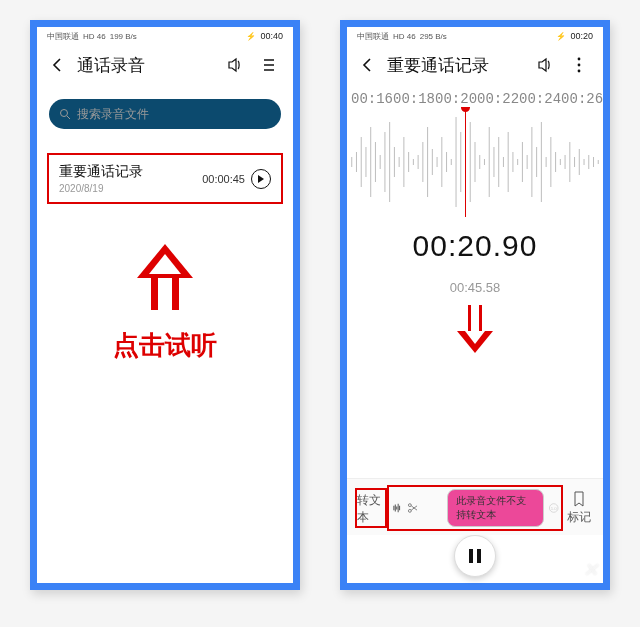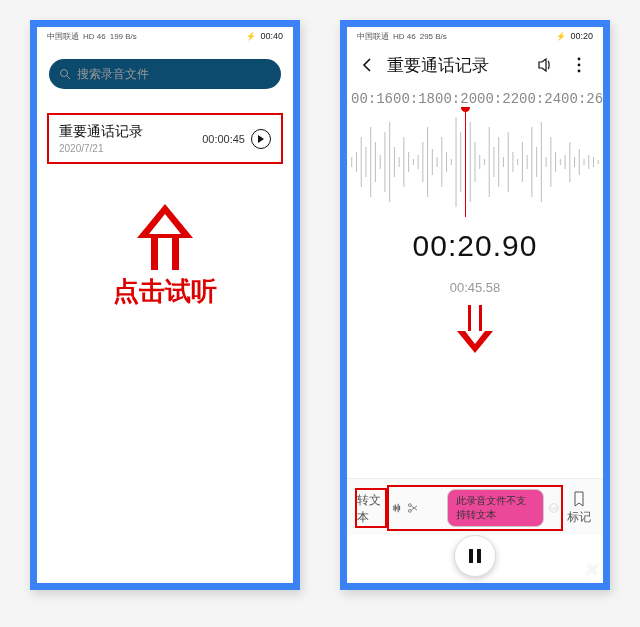--- a/index.html
+++ b/index.html
@@ -86,21 +86,21 @@
     width:28px;height:32px;background:#d00;
   }
   .big-arrow-up-inner {
     position:absolute; left:-16px; top:10px;
     width:0;height:0;
     border-left:16px solid transparent;
     border-right:16px solid transparent;
     border-bottom:20px solid #fff;
   }
   .stem-inner { width:14px;height:32px;background:#fff;margin:0 auto; }
-  .annot-text { color:#d00; font-size:26px; font-weight:700; margin-top:4px; }
+  .annot-text { color:#d00; font-size:26px; font-weight:700; margin-top:18px; }
 
   
   .ruler {
     height:22px;
     display:flex;
     align-items:flex-end;
     padding:0 4px;
     font-size:14px;
     color:#888;
     justify-content:space-between;
@@ -213,33 +213,52 @@
       <span>中国联通</span>
       <span>HD 46</span>
       <span>199 B/s</span>
     </div>
     <div class="right">
       <span>⚡</span>
       <span class="time">00:40</span>
     </div>
   </div>
 
+  <div class="appbar">
+    <div class="back">
+      <svg width="16" height="16" viewBox="0 0 16 16">
+          <path d="M10 2 L4 8 L10 14" stroke="#111" stroke-width="1.6" fill="none"></path>
+        </svg>
+    </div>
+    <div class="title">通话录音</div>
+    <div class="iconbtn">
+      <svg width="18" height="18" viewBox="0 0 18 18">
+          <path d="M3 6v6h3l4 3V3L6 6H3z M12 5c1.5 1 1.5 7 0 8" stroke="#111" stroke-width="1.2" fill="none"></path>
+        </svg>
+    </div>
+    <div class="iconbtn">
+      <svg width="18" height="18" viewBox="0 0 18 18">
+          <path d="M4 4h10M4 9h10M4 14h10" stroke="#111" stroke-width="1.6"></path>
+          <path d="M2 4h0M2 9h0M2 14h0" stroke="#111" stroke-width="2"></path>
+        </svg>
+    </div>
+  </div>
 
   <div class="searchbar">
     <svg width="12" height="12" viewBox="0 0 12 12">
         <circle cx="5" cy="5" r="3.5" stroke="#999" fill="none"></circle>
         <path d="M8 8l3 3" stroke="#999"></path>
       </svg>
     <span>搜索录音文件</span>
   </div>
 
   <div class="recording-item">
     <div class="meta">
       <span class="name">重要通话记录</span>
-      <span class="date">2020/7/21</span>
+      <span class="date">2020/8/19</span>
     </div>
     <div class="right">
       <span class="dur">00:00:45</span>
       <span class="playcircle">
         <svg width="8" height="8" viewBox="0 0 8 8">
             <path d="M1 0v8l6-4z" fill="#111"></path>
           </svg>
       </span>
     </div>
   </div>

